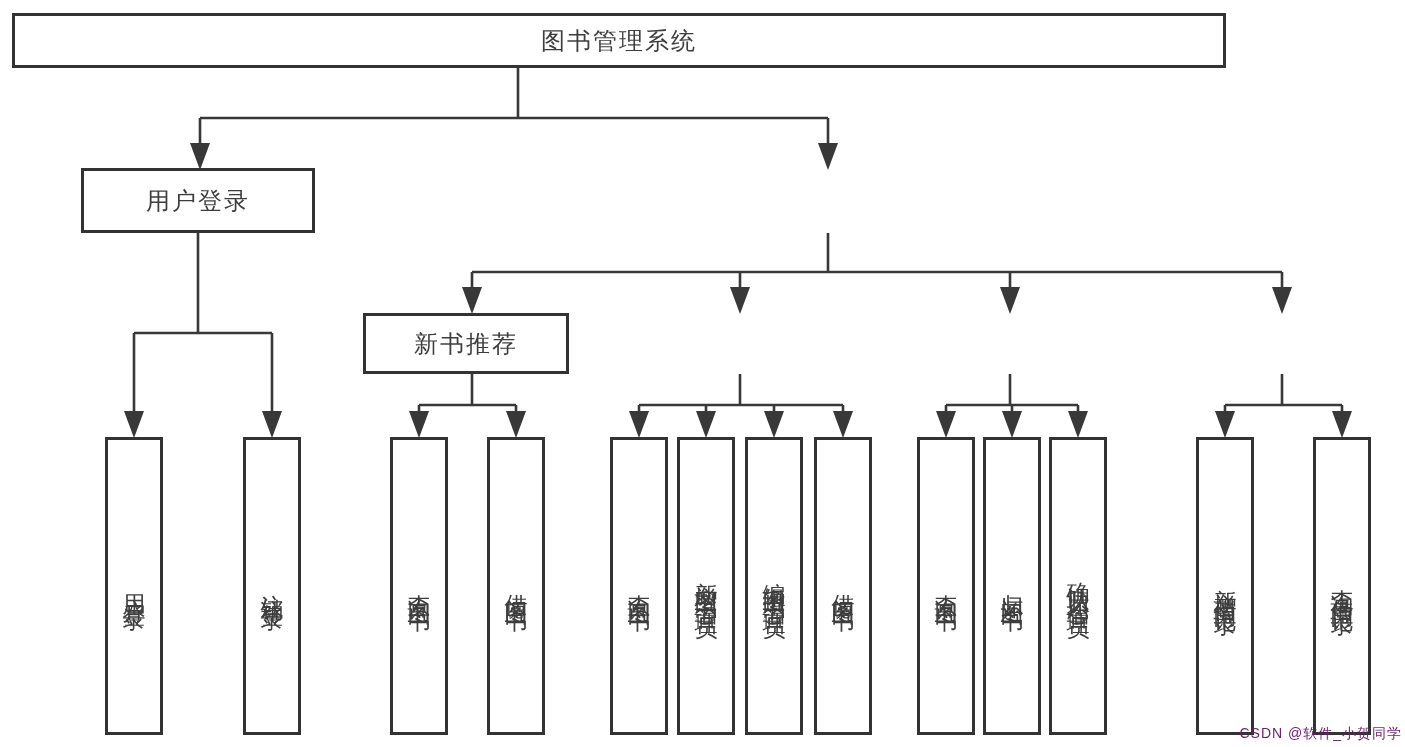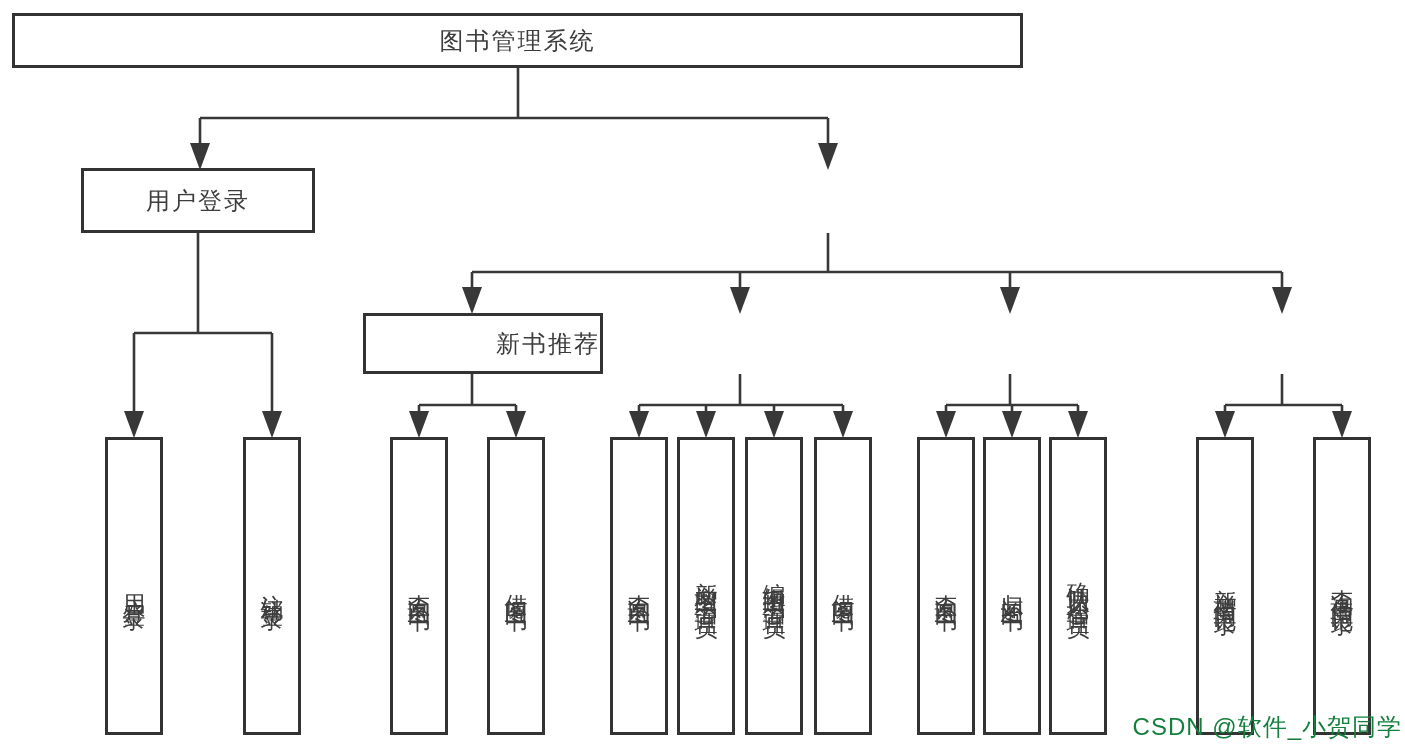--- a/index.html
+++ b/index.html
@@ -30,28 +30,28 @@
   }
   .vlabel{
     writing-mode:vertical-rl;
     text-orientation:mixed;
     font-size:23px;
     line-height:1;
     letter-spacing:5px;
     color:#3d3d3d;
   }
   .vbox{width:58px;top:437px;height:298px;}
-  .l3box{width:240px;top:313px;height:61px;justify-content:flex-end;}
+  .l3box{width:206px;top:313px;height:61px;}
   .l2box{width:234px;top:168px;height:65px;}
   #watermark{
     position:absolute;
     right:3px;bottom:4px;
-    font-size:24px;
+    font-size:14px;
     letter-spacing:1px;
-    color:#15803d;
+    color:#701a75;
     z-index:3;
     white-space:nowrap;
     text-align:right;
   }
 </style>
 </head>
 <body>
 
 <div id="stage">
 
@@ -80,21 +80,21 @@
         <polygon points="764,411 784,411 774,438"></polygon>
         <polygon points="833,411 853,411 843,438"></polygon>
         <polygon points="936,411 956,411 946,438"></polygon>
         <polygon points="1002,411 1022,411 1012,438"></polygon>
         <polygon points="1068,411 1088,411 1078,438"></polygon>
         <polygon points="1215,411 1235,411 1225,438"></polygon>
         <polygon points="1332,411 1352,411 1342,438"></polygon>
       </g>
   </svg>
 
-  <div class="box" style="left:12px;top:13px;width:1011px;height:55px">
+  <div class="box" style="left:12px;top:13px;width:1214px;height:55px">
     <span class="hlabel">图书管理系统</span>
   </div>
 
   <div class="box l2box" style="left:81px">
     <span class="hlabel">用户登录</span>
   </div>
 
   <div class="box l3box" style="left:363px">
     <span class="hlabel">新书推荐</span>
   </div>

